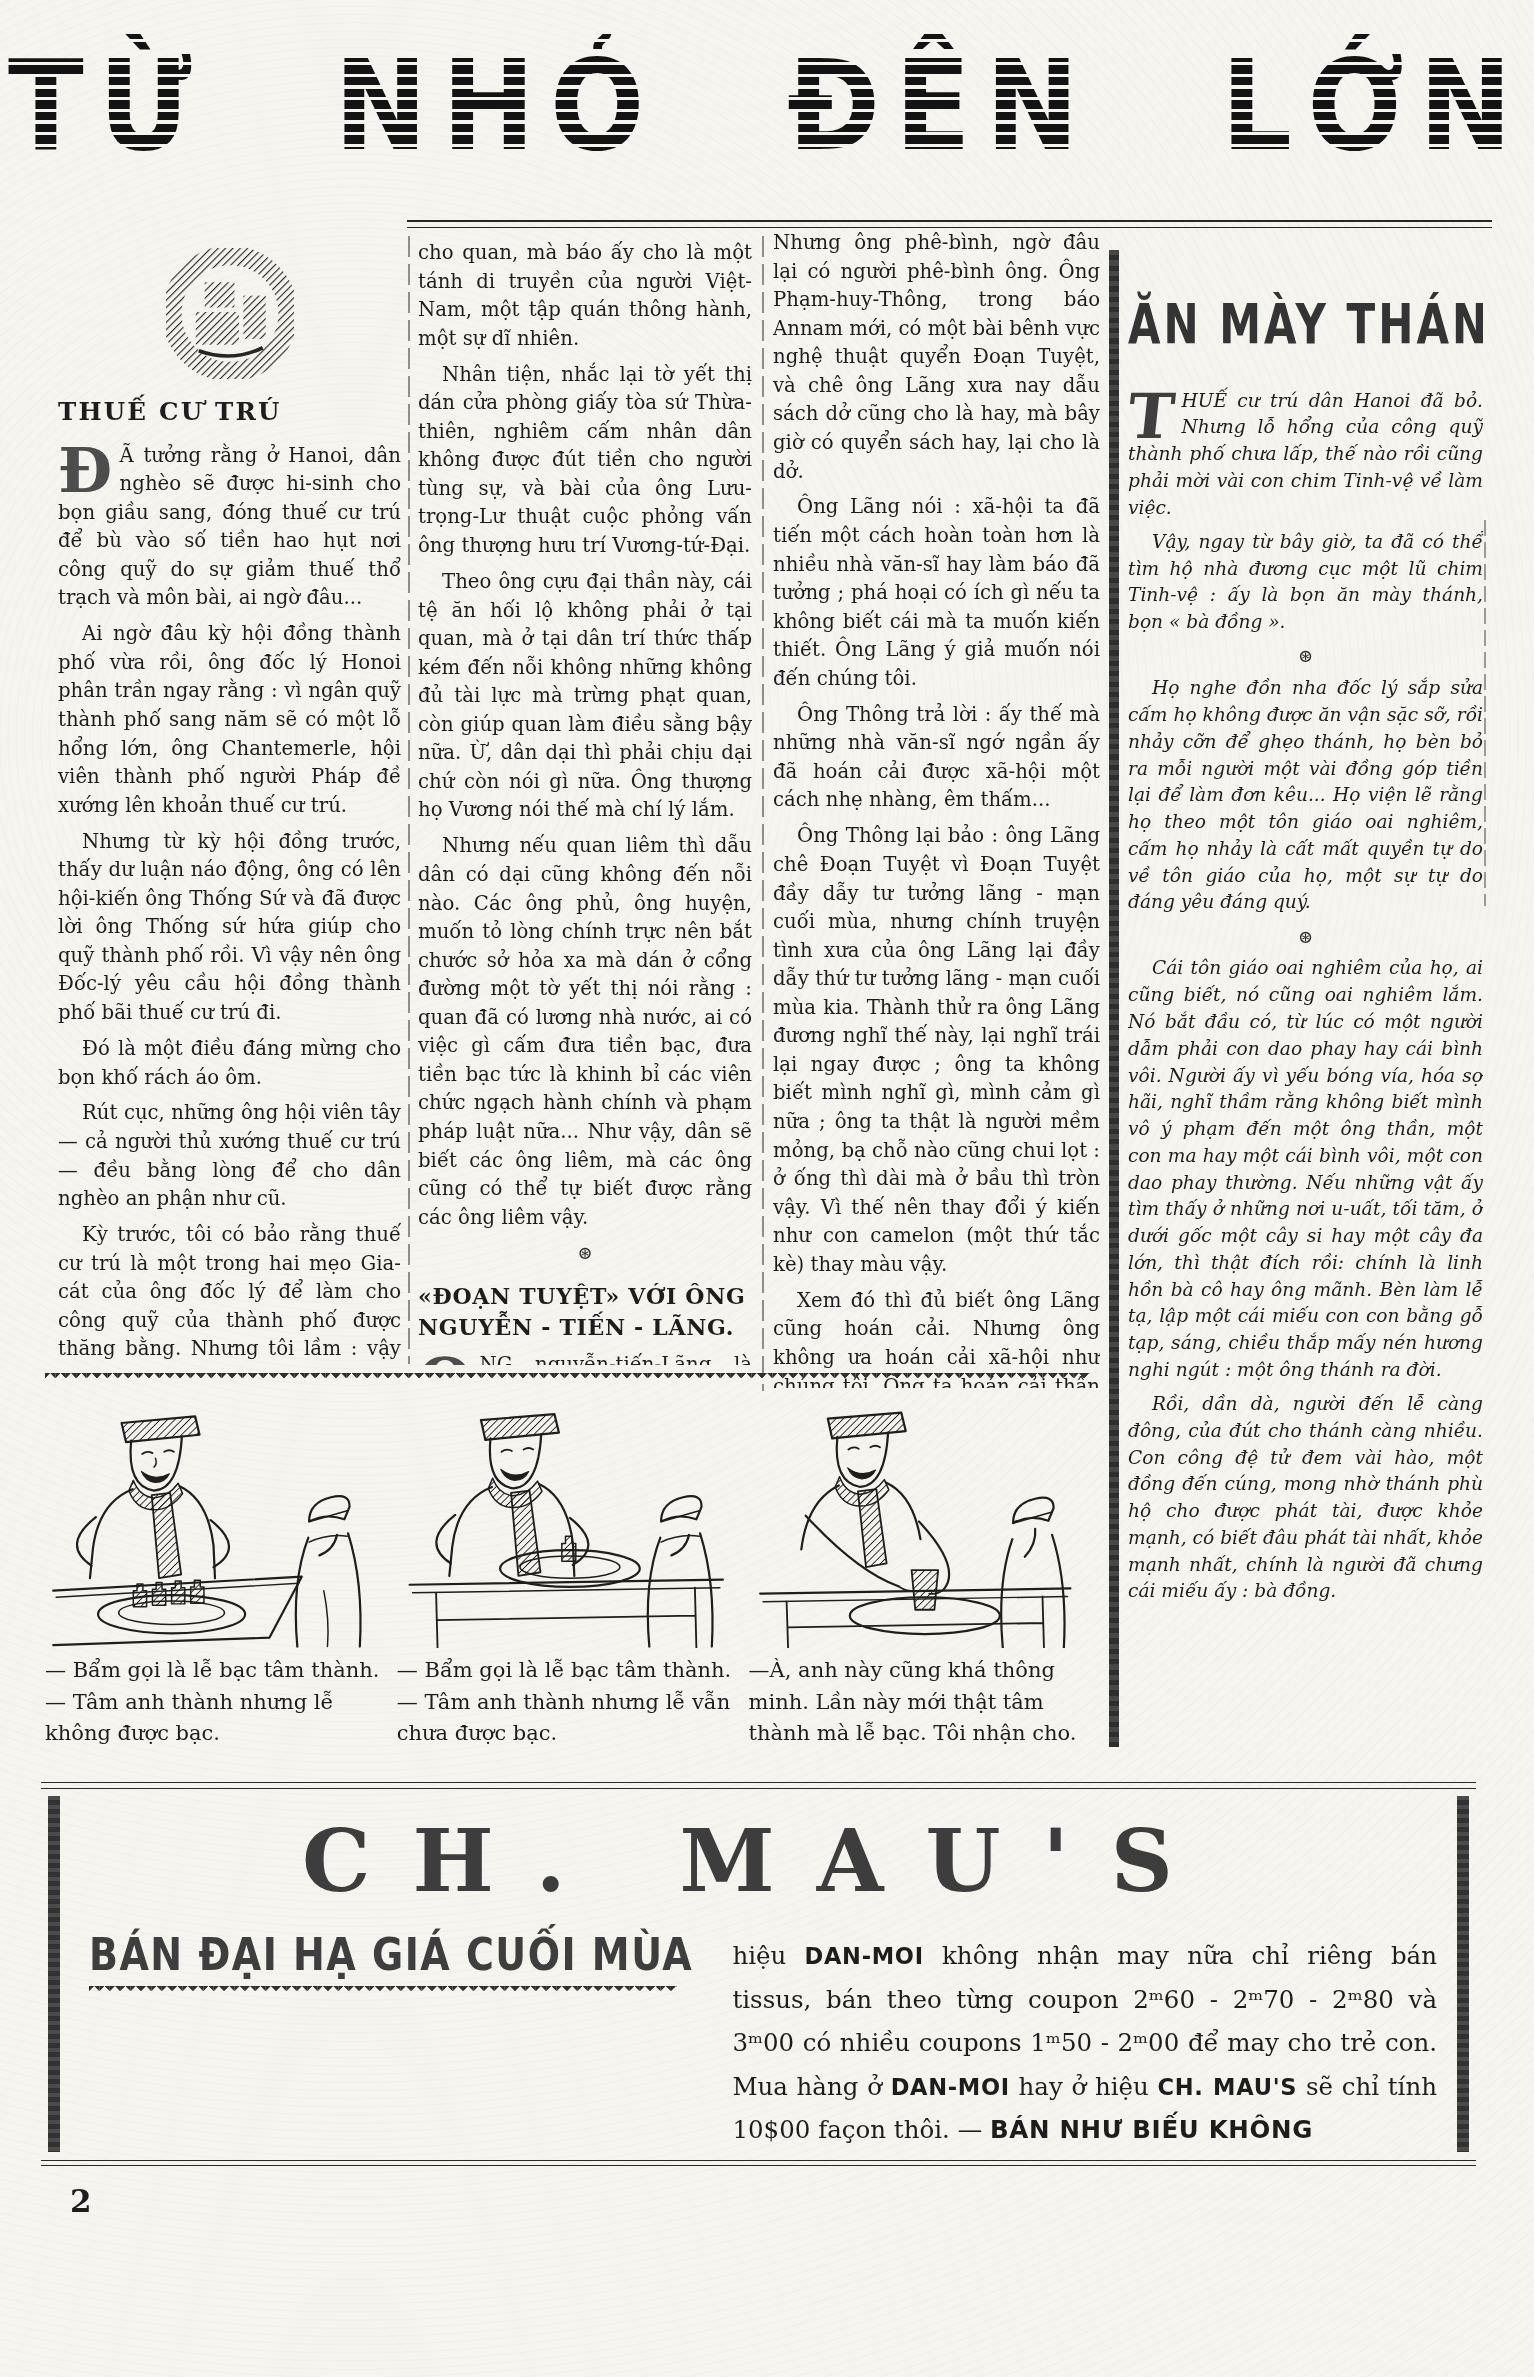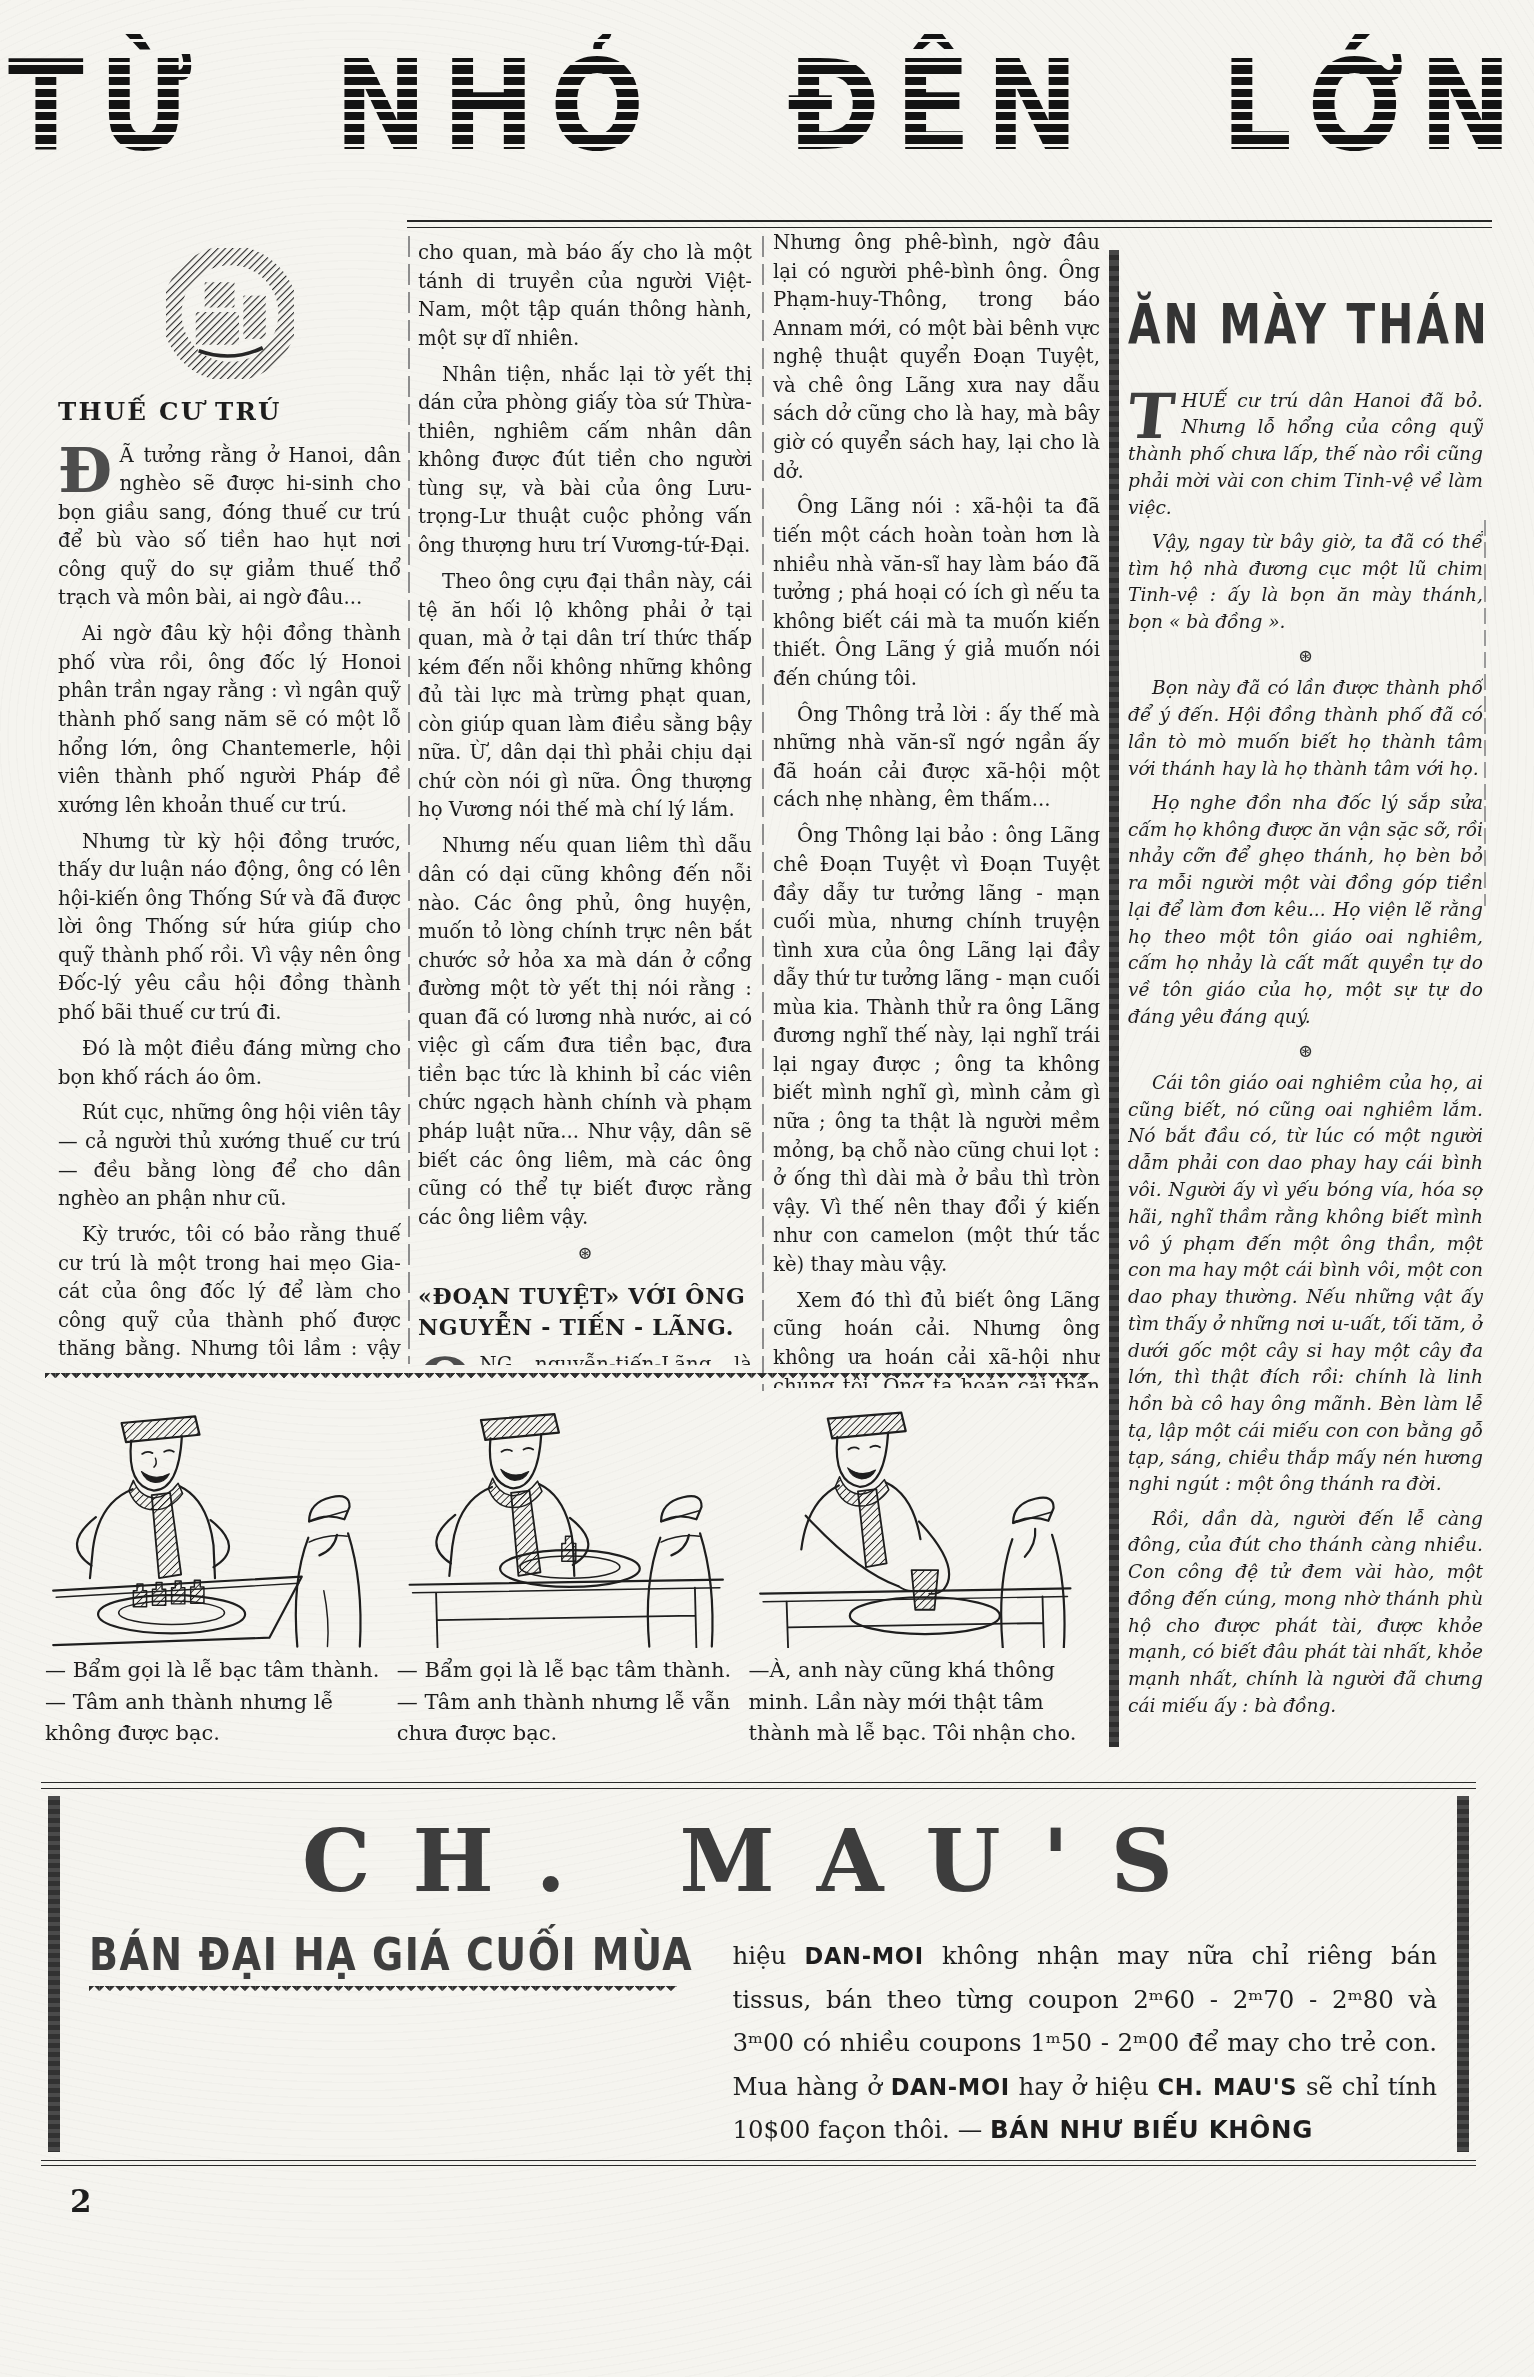--- a/index.html
+++ b/index.html
@@ -141,21 +141,20 @@
     <p>Ông Thông lại bảo : ông Lãng chê Đoạn Tuyệt vì Đoạn Tuyệt đầy dẫy tư tưởng lãng - mạn cuối mùa, nhưng chính truyện tình xưa của ông Lãng lại đầy dẫy thứ tư tưởng lãng - mạn cuối mùa kia. Thành thử ra ông Lãng đương nghĩ thế này, lại nghĩ trái lại ngay được ; ông ta không biết mình nghĩ gì, mình cảm gì nữa ; ông ta thật là người mềm mỏng, bạ chỗ nào cũng chui lọt : ở ống thì dài mà ở bầu thì tròn vậy. Vì thế nên thay đổi ý kiến như con camelon (một thứ tắc kè) thay màu vậy.</p>
     <p>Xem đó thì đủ biết ông Lãng cũng hoán cải. Nhưng ông không ưa hoán cải xã-hội như chúng tôi. Ông ta hoán cải thân của ông ta, hoán cải con ve sầu hóa ra con tắc kè vậy.</p>
 
   </section>
 
   <section class="col" id="col4">
     <h2 class="col4-heading">ĂN MÀY THÁNH</h2>
     <p class="has-drop"><span class="dropcap">T</span><span>HUẾ cư trú dân Hanoi đã bỏ. Nhưng lỗ hổng của công quỹ thành phố chưa lấp, thế nào rồi cũng phải mời vài con chim Tinh-vệ về làm việc.</span></p>
     <p>Vậy, ngay từ bây giờ, ta đã có thể tìm hộ nhà đương cục một lũ chim Tinh-vệ : ấy là bọn ăn mày thánh, bọn « bà đồng ».</p>
     <div class="orn">⊛</div>
-    <p>Bọn này đã có lần được thành phố để ý đến. Hội đồng thành phố đã có lần tò mò muốn biết họ thành tâm với thánh hay là họ thành tâm với họ.</p>
     <p>Họ nghe đồn nha đốc lý sắp sửa cấm họ không được ăn vận sặc sỡ, rồi nhảy cỡn để ghẹo thánh, họ bèn bỏ ra mỗi người một vài đồng góp tiền lại để làm đơn kêu... Họ viện lẽ rằng họ theo một tôn giáo oai nghiêm, cấm họ nhảy là cất mất quyền tự do về tôn giáo của họ, một sự tự do đáng yêu đáng quý.</p>
     <div class="orn">⊛</div>
     <p>Cái tôn giáo oai nghiêm của họ, ai cũng biết, nó cũng oai nghiêm lắm. Nó bắt đầu có, từ lúc có một người dẫm phải con dao phay hay cái bình vôi. Người ấy vì yếu bóng vía, hóa sợ hãi, nghĩ thầm rằng không biết mình vô ý phạm đến một ông thần, một con ma hay một cái bình vôi, một con dao phay thường. Nếu những vật ấy tìm thấy ở những nơi u-uất, tối tăm, ở dưới gốc một cây si hay một cây đa lớn, thì thật đích rồi: chính là linh hồn bà cô hay ông mãnh. Bèn làm lễ tạ, lập một cái miếu con con bằng gỗ tạp, sáng, chiều thắp mấy nén hương nghi ngút : một ông thánh ra đời.</p>
     <p>Rồi, dần dà, người đến lễ càng đông, của đút cho thánh càng nhiều. Con công đệ tử đem vài hào, một đồng đến cúng, mong nhờ thánh phù hộ cho được phát tài, được khỏe mạnh, có biết đâu phát tài nhất, khỏe mạnh nhất, chính là người đã chưng cái miếu ấy : bà đồng.</p>
 
   </section>
 
   <div class="zigzag bigzig"></div>
 
   <div class="comic">

